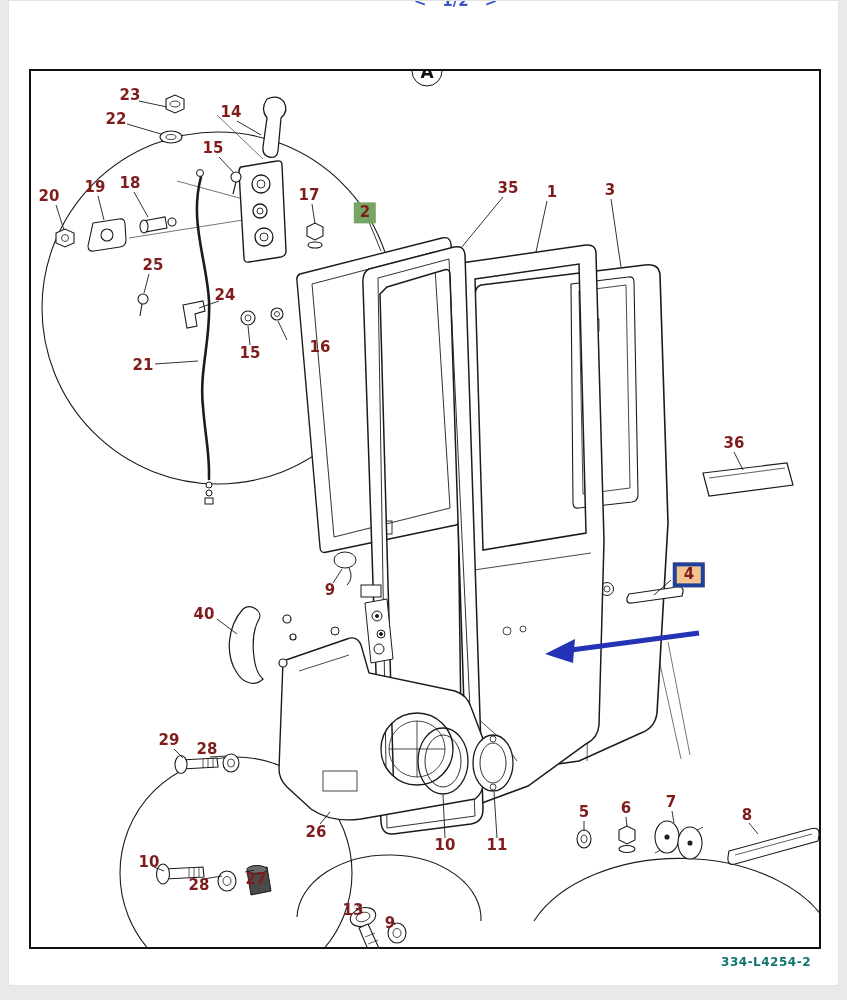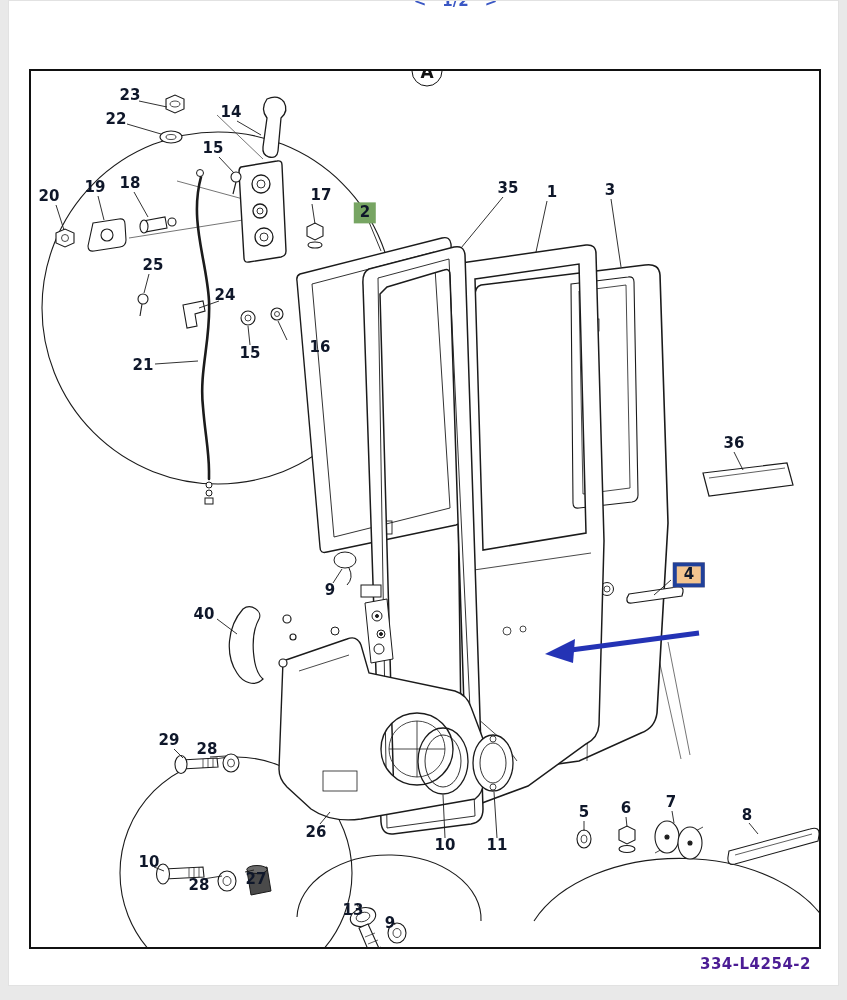--- a/index.html
+++ b/index.html
@@ -36,32 +36,32 @@
   .section-marker{
     position:absolute;left:396px;top:0;transform:translate(-50%,-50%);
     width:31px;height:31px;border:1.7px solid #111;border-radius:50%;
     background:#fff;display:flex;align-items:center;justify-content:center;
     font-weight:bold;font-size:17px;color:#111;z-index:3;
   }
   .artwork{position:absolute;left:0;top:0;}
   .callout-layer{position:absolute;left:0;top:0;width:100%;height:100%;z-index:2;}
   .callout{
     position:absolute;transform:translate(-50%,-50%);
-    font-weight:bold;font-size:15px;color:#0f172a;white-space:nowrap;
+    font-weight:bold;font-size:15px;color:#7f1d1d;white-space:nowrap;
     padding:0 2px;cursor:pointer;line-height:1.15;
   }
   .callout.green{background:var(--highlight-green);padding:2px 6px;}
   .callout.orange{
     background:var(--highlight-orange);
     border:4px solid var(--highlight-border-blue);
     padding:0 7px;
   }
   .drawing-number{
     position:absolute;right:27px;top:954px;
-    font-weight:bold;font-size:15px;color:#4c1d95;letter-spacing:.5px;
+    font-weight:bold;font-size:12px;color:#0f766e;letter-spacing:.5px;
   }
 </style>
 </head>
 <body>
 
 <div class="page">
 
   <div class="pagination">
     <span>&lt;</span>
     <span class="pg-label">1/2</span>
@@ -311,21 +311,21 @@
         <line x1="668" y1="562" x2="540" y2="579" style="stroke:var(--arrow-blue)" stroke-width="5"></line>
         <polygon points="514,583 544,568 542,592" style="fill:var(--arrow-blue)"></polygon>
       </g>
     </svg>
 
     <div class="callout-layer">
         <div class="callout" style="left: 99px; top: 25px;">23</div>
         <div class="callout" style="left: 85px; top: 49px;">22</div>
         <div class="callout" style="left: 200px; top: 42px;">14</div>
         <div class="callout" style="left: 182px; top: 78px;">15</div>
-        <div class="callout" style="left: 290px; top: 125px;">17</div>
+        <div class="callout" style="left: 278px; top: 125px;">17</div>
         <div class="callout" style="left: 18px; top: 126px;">20</div>
         <div class="callout" style="left: 64px; top: 117px;">19</div>
         <div class="callout" style="left: 99px; top: 113px;">18</div>
         <div class="callout green" style="left: 334px; top: 142px;">2</div>
         <div class="callout" style="left: 477px; top: 118px;">35</div>
         <div class="callout" style="left: 521px; top: 122px;">1</div>
         <div class="callout" style="left: 579px; top: 120px;">3</div>
         <div class="callout" style="left: 122px; top: 195px;">25</div>
         <div class="callout" style="left: 194px; top: 225px;">24</div>
         <div class="callout" style="left: 219px; top: 283px;">15</div>

